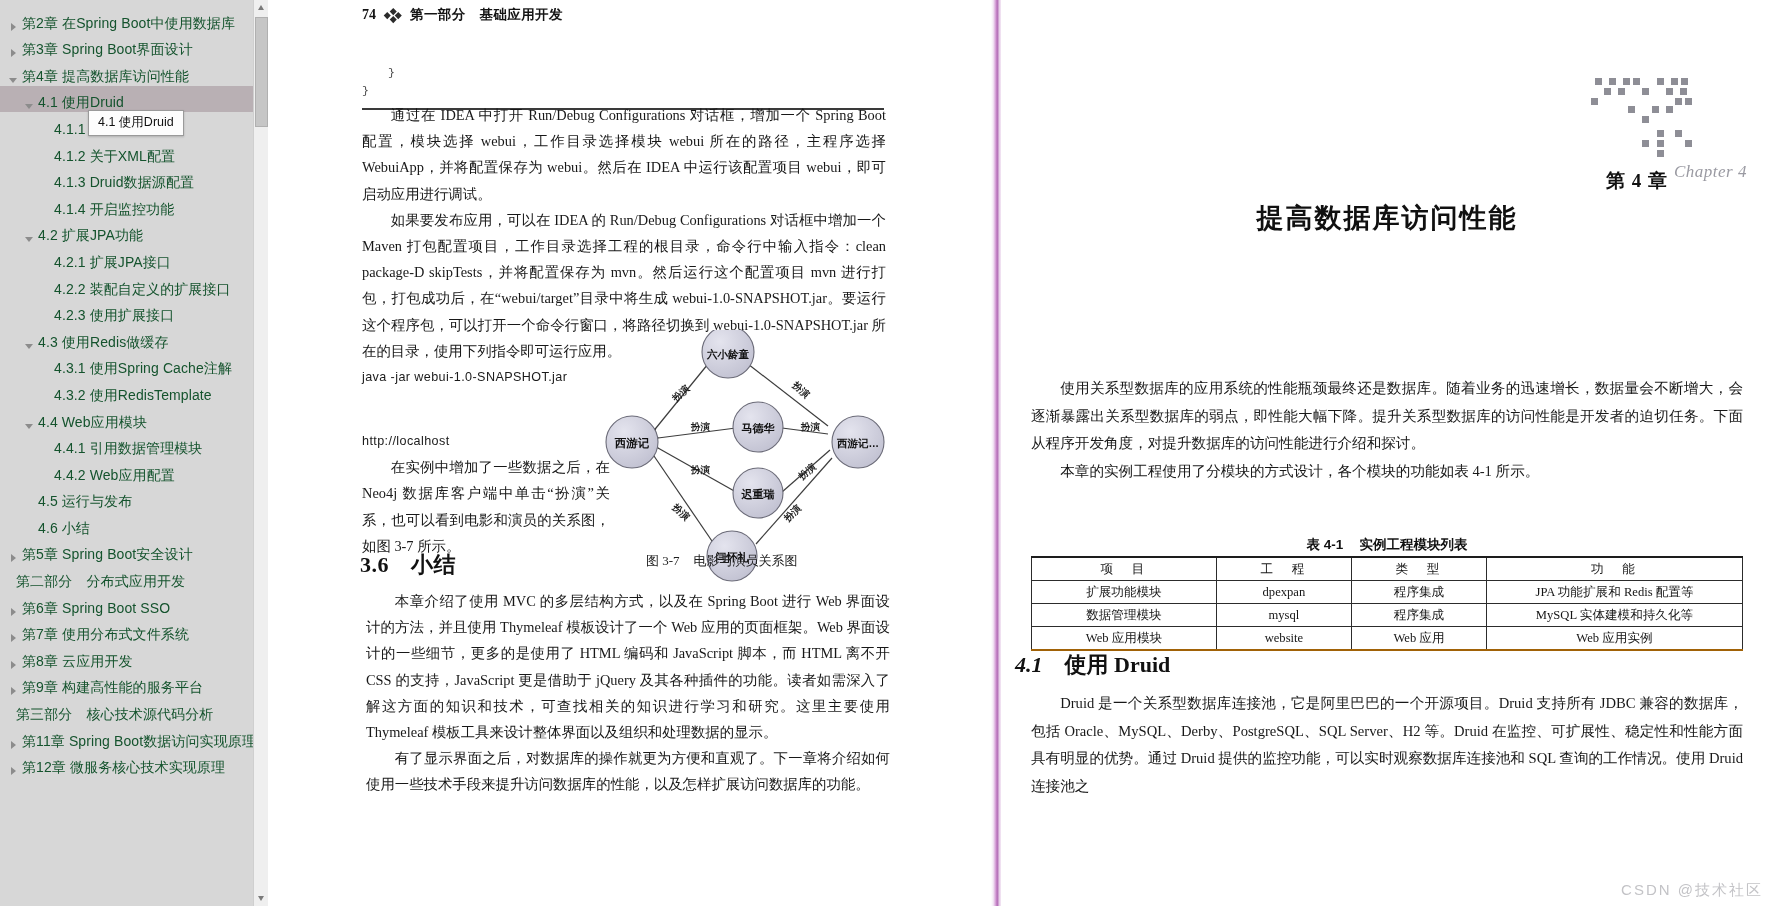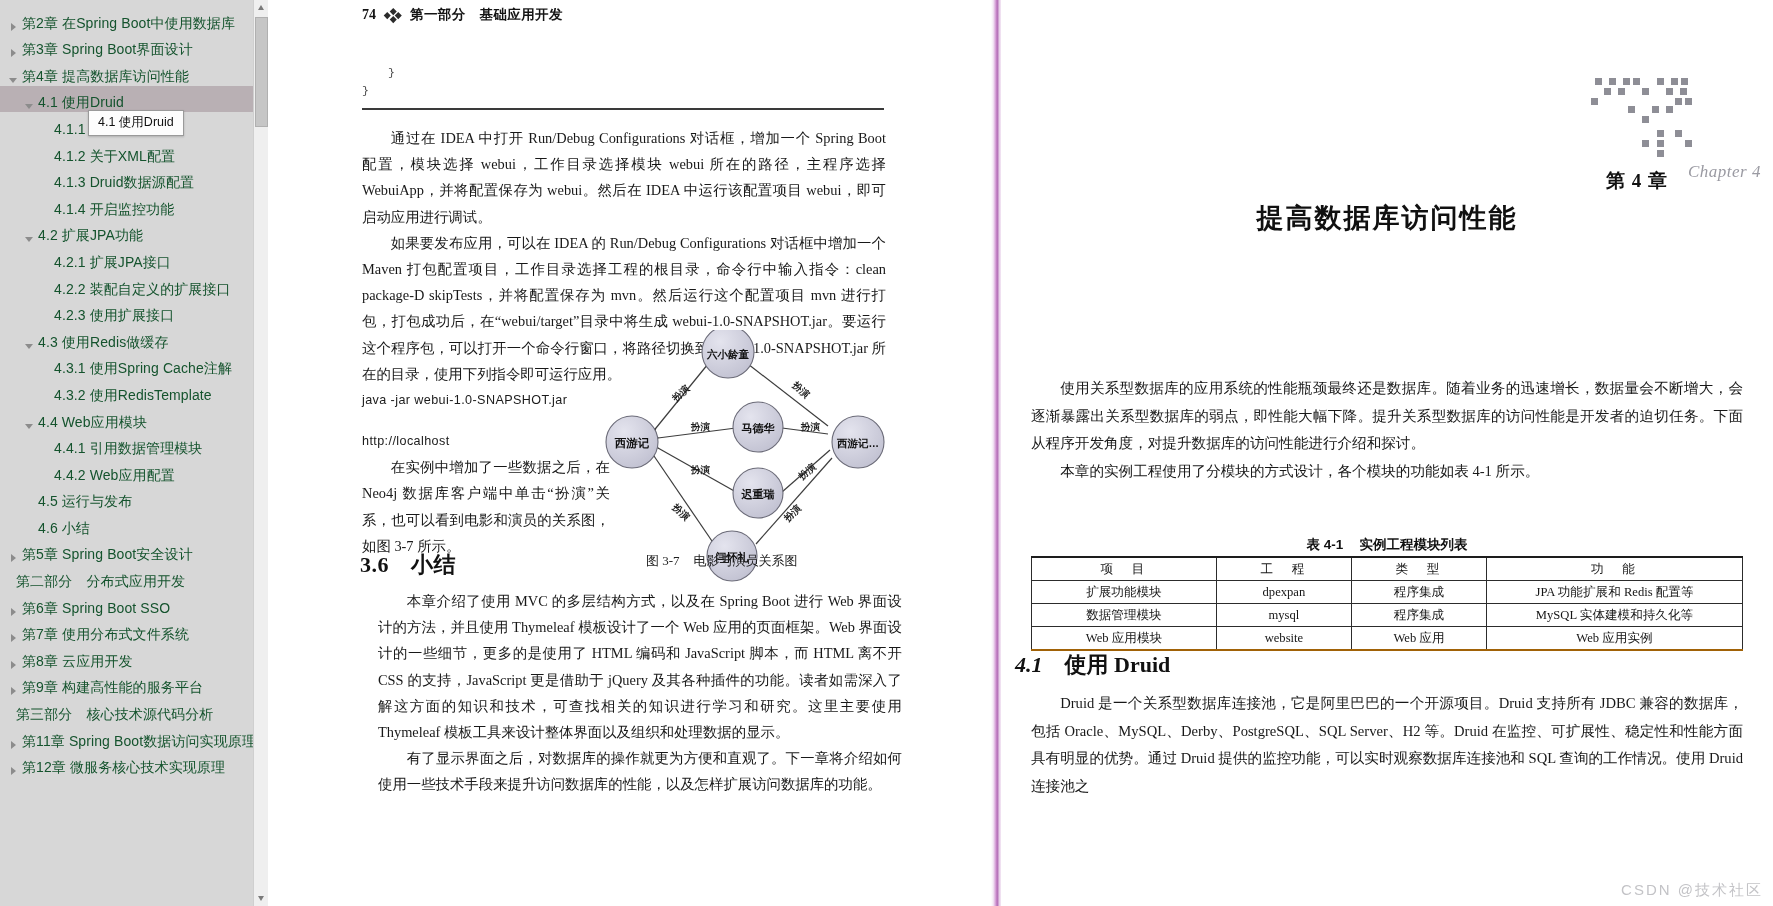--- a/index.html
+++ b/index.html
@@ -171,23 +171,23 @@
     position: absolute;
     font-family: "Liberation Serif", serif;
     color: #181818;
     line-height: 26.2px;
     font-size: 14.4px;
     text-align: justify;
   }
   .bodycol p { text-indent: 2em; margin: 0; }
   .bodycol p.noind { text-indent: 0; }
 
-  .p-block-1 { left: 16px; top: 125px; width: 524px; }
+  .p-block-1 { left: 16px; top: 102px; width: 524px; }
   .p-block-2 { left: 16px; top: 428px; width: 248px; }
-  .p-block-3 { left: 32px; top: 588px; width: 524px; }
+  .p-block-3 { left: 20px; top: 588px; width: 524px; }
 
   .codeline {
     font-family: Liberation Sans, sans-serif;
     font-size: 12.6px;
     color: #1a1a1a;
     letter-spacing: .4px;
     margin: 6px 0 6px 30px;
     text-indent: 0;
   }
 
@@ -215,21 +215,21 @@
   .chap-deco { position: absolute; right: 60px; top: 78px; width: 148px; height: 108px; }
   .chap-deco i { position: absolute; width: 7px; height: 7px; background: #8e8e96; }
 
   .chap-num {
     position: absolute; right: 105px; top: 168px;
     font-family: "Liberation Serif", serif;
     font-weight: 700; font-size: 19px; color: #111;
     letter-spacing: 1px;
   }
   .chap-script {
-    position: absolute; right: 12px; top: 162px;
+    position: absolute; right: 26px; top: 162px;
     font-family: "Liberation Serif", serif;
     font-style: italic; font-size: 17px; color: #9a9aa2;
     letter-spacing: .5px;
     text-align: right;
   }
   .chap-title {
     position: absolute; left: 0; right: 0; top: 200px;
     text-align: center;
     font-family: "Liberation Sans", sans-serif;
     font-weight: 700; font-size: 27px; color: #101010;

